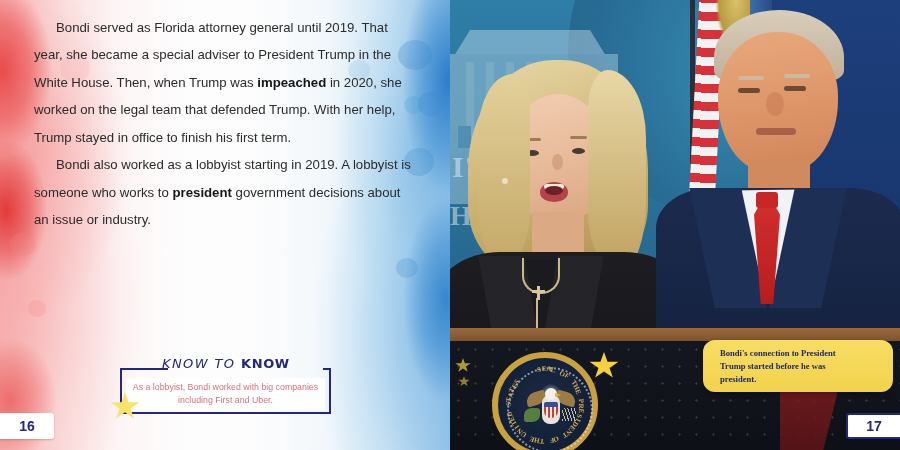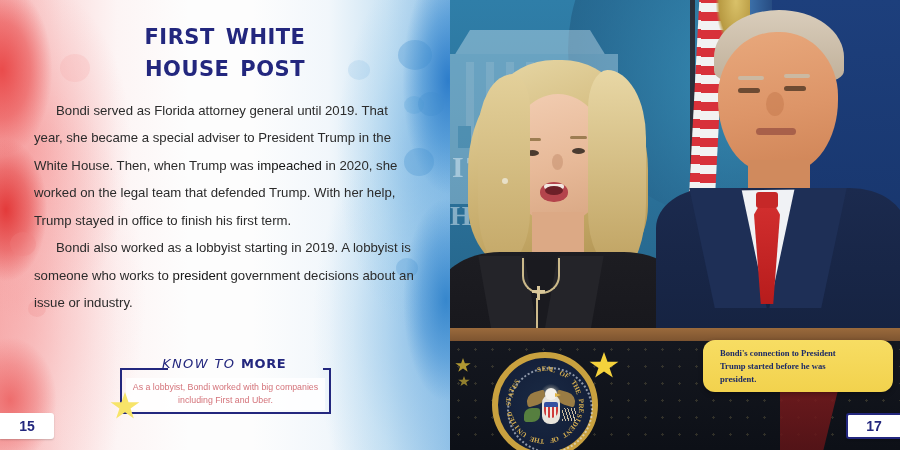--- a/index.html
+++ b/index.html
@@ -56,21 +56,21 @@
     text-transform:lowercase;
   }
   .title .ln{display:block;}
 
   .body-text{
     margin:14px 34px 0 34px;
     font-size:13.2px;line-height:2.08;color:#2b2b2b;
     text-align:left;
   }
   .body-text p{margin:0;text-indent:22px;}
-  .body-text b{font-weight:normal;color:#161616;}
+  .body-text b{font-weight:bold;color:#161616;}
 
   
   .callout{
     position:absolute;left:120px;top:362px;width:215px;height:56px;z-index:4;
   }
   .callout-frame{
     position:absolute;left:0;top:6px;width:211px;height:46px;
     border:2px solid #23277e;
     border-top:none;
     box-sizing:border-box;
@@ -266,42 +266,38 @@
     <div class="blot b2"></div>
     <div class="blot b3"></div>
     <div class="blot b4"></div>
     <div class="blot b5"></div>
     <div class="blot b6"></div>
     <div class="blot b7"></div>
     <div class="blot b8"></div>
     <div class="blot b9"></div>
 
     <div class="page-inner">
-      <h1 class="title">
-        <span class="ln">First White</span>
-        <span class="ln">House Post</span>
-      </h1>
 
       <div class="body-text">
         <p>Bondi served as Florida attorney general until 2019. That year, she became a special adviser to President Trump in the White House. Then, when Trump was <b>impeached</b> in 2020, she worked on the legal team that defended Trump. With her help, Trump stayed in office to finish his first term.</p>
         <p>Bondi also worked as a lobbyist starting in 2019. A lobbyist is someone who works to <b>president</b> government decisions about an issue or industry.</p>
       </div>
     </div>
 
     <div class="callout">
       <div class="callout-frame"></div>
       <div class="callout-head">
         <span>KNOW TO</span>
-        <span class="know">MORE</span>
+        <span class="know">KNOW</span>
       </div>
       <div class="callout-body">As a lobbyist, Bondi worked with big companies including First and Uber.</div>
     </div>
     <div class="star-yellow star-callout"></div>
 
-    <div class="pagenum pagenum-left">15</div>
+    <div class="pagenum pagenum-left">16</div>
   </div>
 
   <div class="page-right">
     <div class="backdrop">
       <div class="bd-curve"></div>
       <div class="wh-building">
         <div class="wh-roof"></div>
         <div class="wh-body"></div>
         <div class="wh-col" style="left:24px"></div>
         <div class="wh-col" style="left:44px"></div>

